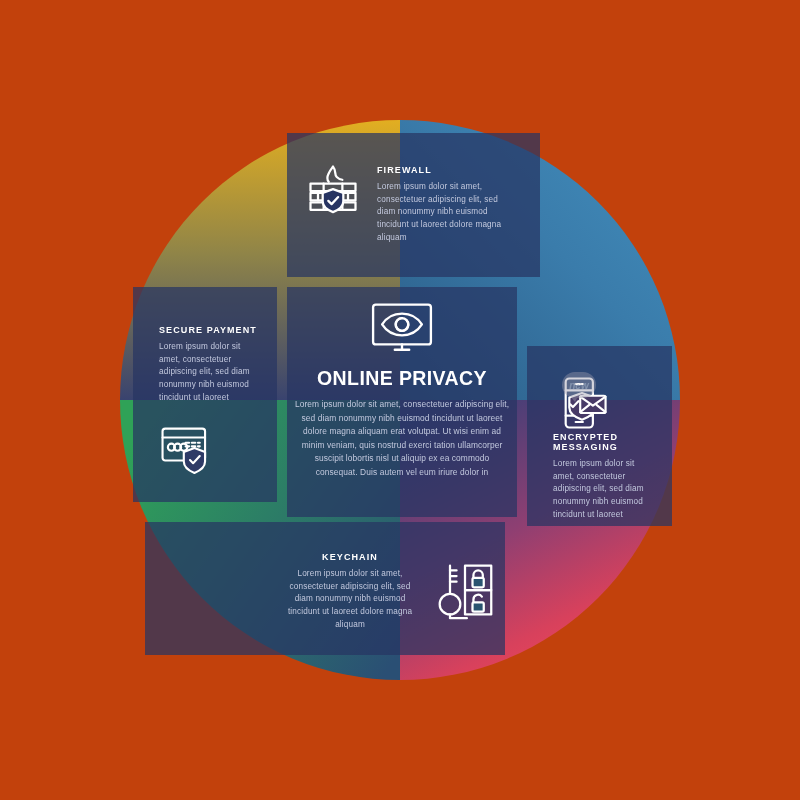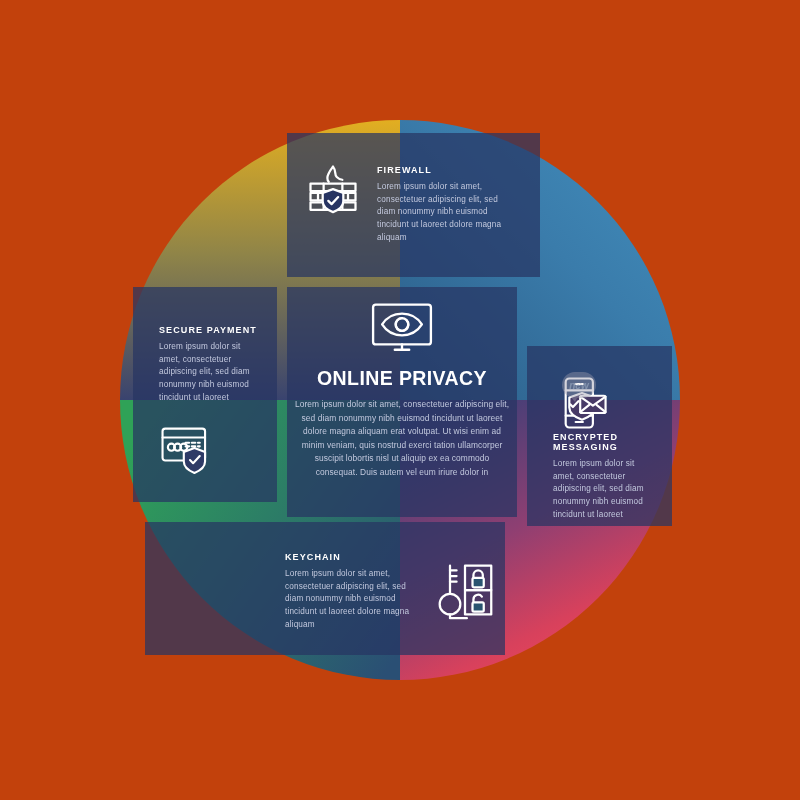--- a/index.html
+++ b/index.html
@@ -18,21 +18,21 @@
   #panel-firewall {
     left:287px; top:133px; width:253px; height:144px;
   }
   #panel-secure-payment {
     left:133px; top:287px; width:144px; height:215px;
   }
   #panel-encrypted {
     left:527px; top:322px; width:145px; height:180px;margin-top:24px;
   }
   #panel-keychain {
-    left:145px; top:522px; width:360px; height:133px;
+    left:145px; top:522px; width:360px; height:133px;text-align:center;
   }
   #panel-center {
     left:287px; top:287px; width:230px; height:230px;
   }
 
   .panel-scrim { position:absolute; inset:0; background:rgba(39,52,98,0.72); }
   .panel-inner { position:relative; }
 
   
   #panel-firewall .panel-inner {

